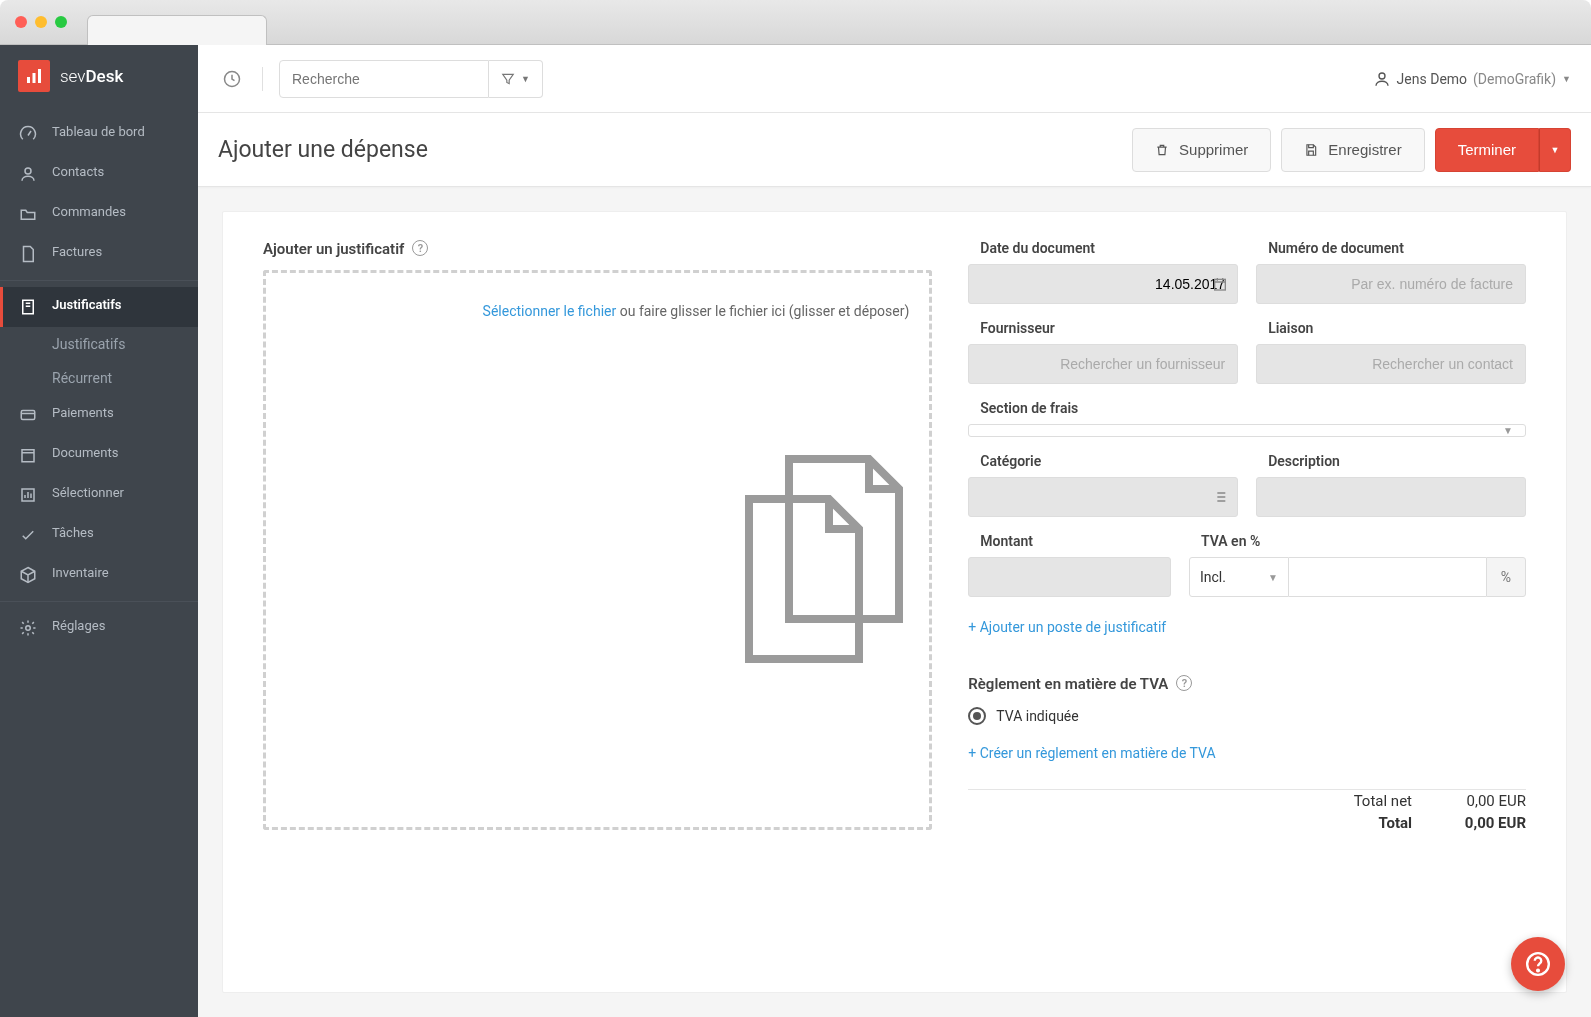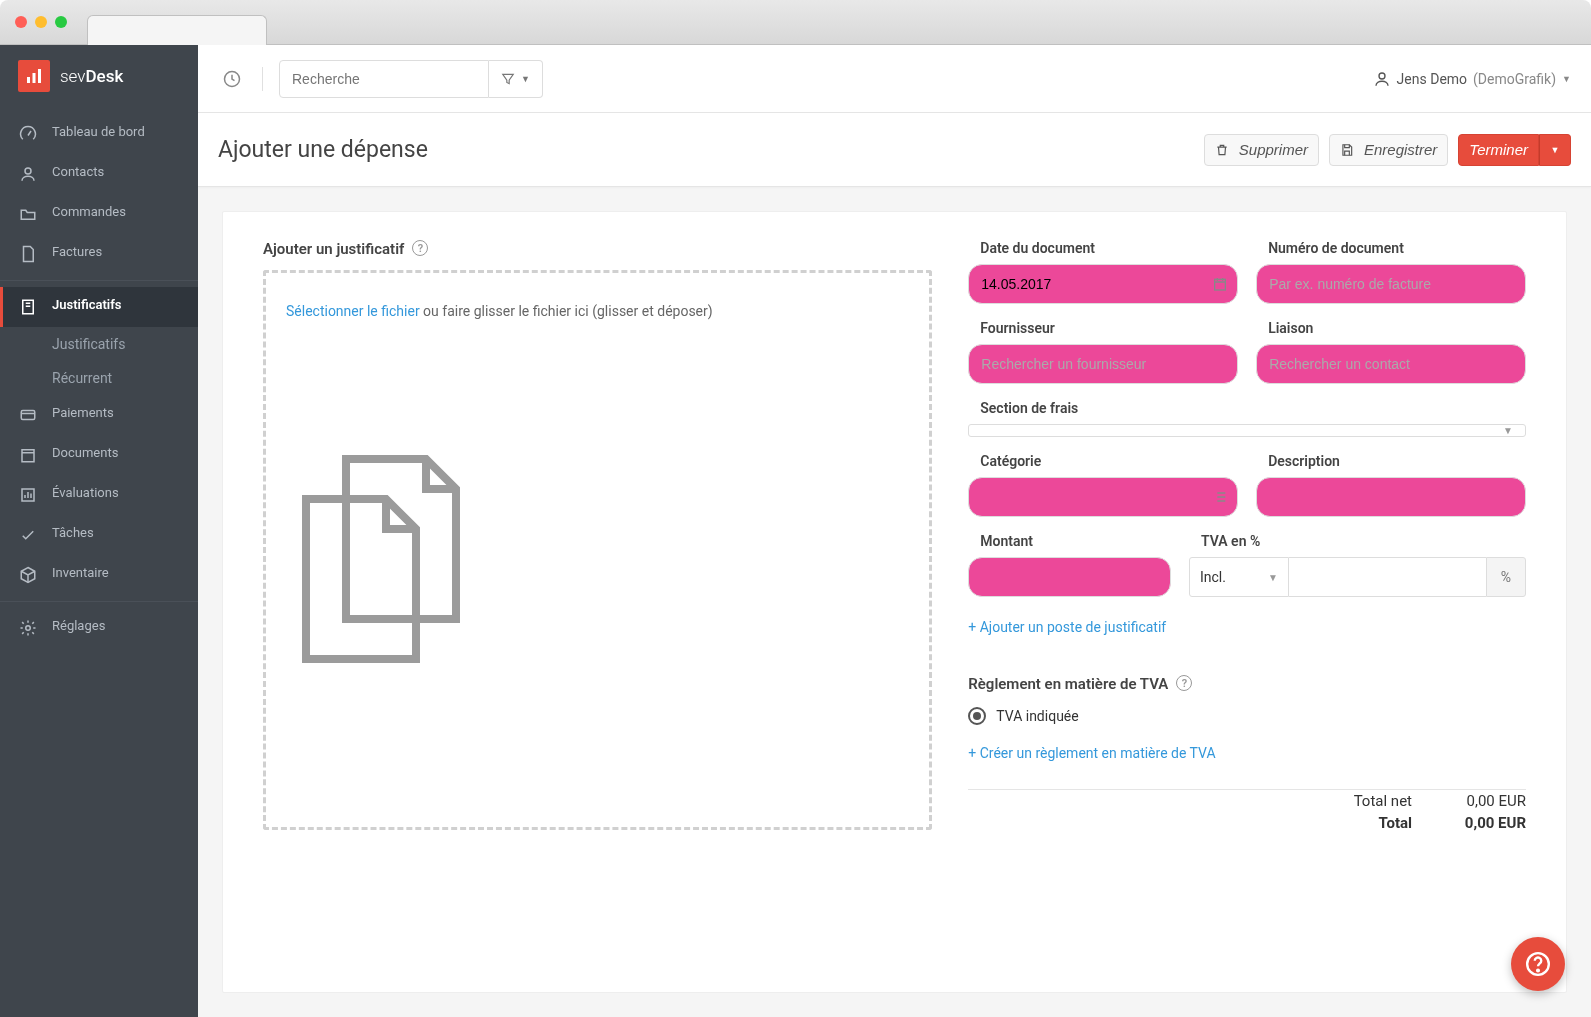--- a/index.html
+++ b/index.html
@@ -39,44 +39,44 @@
 .search-group { display: flex; }
 .search-input { width: 210px; height: 38px; border: 1px solid #ddd; border-radius: 4px 0 0 4px; padding: 0 12px; font-size: 14px; outline:none;}
 .filter-btn { width: 54px; height: 38px; border: 1px solid #ddd; border-left: none; border-radius: 0 4px 4px 0; background: #fff; display: flex; align-items: center; justify-content: center; gap: 6px; cursor: pointer; color:#777;}
 .topbar-right { margin-left: auto; display: flex; align-items: center; gap: 6px; cursor: pointer; color:#555;}
 .user-org { color: #888; }
 
 
 .page-header { height: 74px; background: #fff; border-bottom: 1px solid #e5e5e5; display: flex; align-items: center; padding: 0 20px; box-shadow: 0 1px 2px rgba(0,0,0,0.03);}
 .page-title { font-size: 23px; font-weight: 400; color: #444; }
 .header-actions { margin-left: auto; display: flex; gap: 10px; }
-.btn { height: 32px; padding: 0 10px; border-radius: 4px; border: 1px solid #ddd; background: #f8f8f8; display: flex; align-items: center; gap: 10px; cursor: pointer; font-size: 15px; color: #555; font-style: italic; }
+.btn { height: 44px; padding: 0 22px; border-radius: 4px; border: 1px solid #ddd; background: #f8f8f8; display: flex; align-items: center; gap: 10px; cursor: pointer; font-size: 15px; color: #555; }
 .btn-group-primary { display: flex; }
 .btn-primary { background: #e74c3c; color: #fff; border: 1px solid #d64333; border-radius: 4px 0 0 4px; }
 .btn-primary-caret { width: 32px; background: #e74c3c; border: 1px solid #d64333; border-left: 1px solid #c43b2b; border-radius: 0 4px 4px 0; display: flex; align-items: center; justify-content: center; color: #fff; cursor: pointer; }
 
 
 .content { padding: 28px 40px; display: flex; gap: 36px; background:#fff; margin:24px; border:1px solid #eee; border-radius:2px; flex:1;}
 .left-panel { flex: 1.2; }
 .right-panel { flex: 1; }
 
 .section-title { font-size: 15px; font-weight: 600; color: #444; margin-bottom: 12px; display: flex; align-items: flex-start; gap: 8px; }
 .help-circle { width: 16px; height: 16px; border: 1.5px solid #999; border-radius: 50%; display: inline-flex; align-items: center; justify-content: center; font-size: 11px; color: #999; }
 
-.dropzone { border: 3px dashed #d0d0d0; border-radius: 3px; min-height: 560px; display: flex; flex-direction: column; align-items: flex-start; padding: 30px 20px; }
+.dropzone { border: 3px dashed #d0d0d0; border-radius: 3px; min-height: 560px; display: flex; flex-direction: column; align-items: flex-end; padding: 30px 20px; }
 .dropzone-text { color: #666; text-align: center; }
 .dropzone-text .link { color: #3498db; cursor: pointer; }
 .doc-icon-large { margin-top: 130px; color: #999; }
 
 
 .form-row { display: flex; gap: 18px; margin-bottom: 16px; }
 .form-group { flex: 1; display: flex; flex-direction: column; }
 .form-label { font-size: 14px; font-weight: 600; color: #444; margin-bottom: 8px; margin-left: 12px; }
 .input-wrap { position: relative; display:flex;}
-.form-input { width: 100%; height: 40px; border: 1px solid #ddd; border-radius: 14px; padding: 0 12px; font-size: 14px; background: #ec4899; outline:none;}
+.form-input { width: 100%; height: 40px; border: 1px solid #ddd; border-radius: 3px; padding: 0 12px; font-size: 14px; background: #e5e5e5; outline:none;text-align:right;}
 .form-input::placeholder { color: #aaa; }
 .input-icon-right { position: absolute; right: 10px; top: 50%; transform: translateY(-50%); color: #888; pointer-events:none;}
 .select-main { flex:1; height:40px; border:1px solid #ddd; border-radius:3px; padding:0 12px; display:flex; align-items:center; justify-content:space-between; cursor:pointer; background:#fff;}
 .select-caret{ color:#999; font-size:10px;}
 .vat-row{ display:flex; gap:0;}
 .vat-select{ width:100px; height:40px; border:1px solid #ddd; border-radius:3px 0 0 3px; padding:0 10px; display:flex; align-items:center; justify-content:space-between; cursor:pointer; background:#fff;}
 .vat-input{ flex:1; height:40px; border:1px solid #ddd; border-left:none; border-right:none; padding:0 10px; background:#fff;}
 .vat-pct{ width:40px; height:40px; border:1px solid #ddd; border-radius:0 3px 3px 0; background:#f4f4f4; display:flex; align-items:center; justify-content:center; color:#777;}
 
 .link-blue { color: #3498db; cursor: pointer; font-size: 14px; display:inline-block; margin-top:6px;}
@@ -191,21 +191,21 @@
         </span>
       <span>Documents</span>
     </div>
     <div class="nav-item">
       <span class="nav-icon">
           <svg width="18" height="18" viewBox="0 0 24 24" fill="none" stroke="currentColor" stroke-width="2">
             <rect x="4" y="4" width="16" height="16"></rect>
             <path d="M8 16v-4M12 16V8M16 16v-6"></path>
           </svg>
         </span>
-      <span>Évaluations</span>
+      <span>Sélectionner</span>
     </div>
     <div class="nav-item">
       <span class="nav-icon">
           <svg width="18" height="18" viewBox="0 0 24 24" fill="none" stroke="currentColor" stroke-width="2">
             <path d="M5 13l4 4L19 7"></path>
           </svg>
         </span>
       <span>Tâches</span>
     </div>
     <div class="nav-item">

